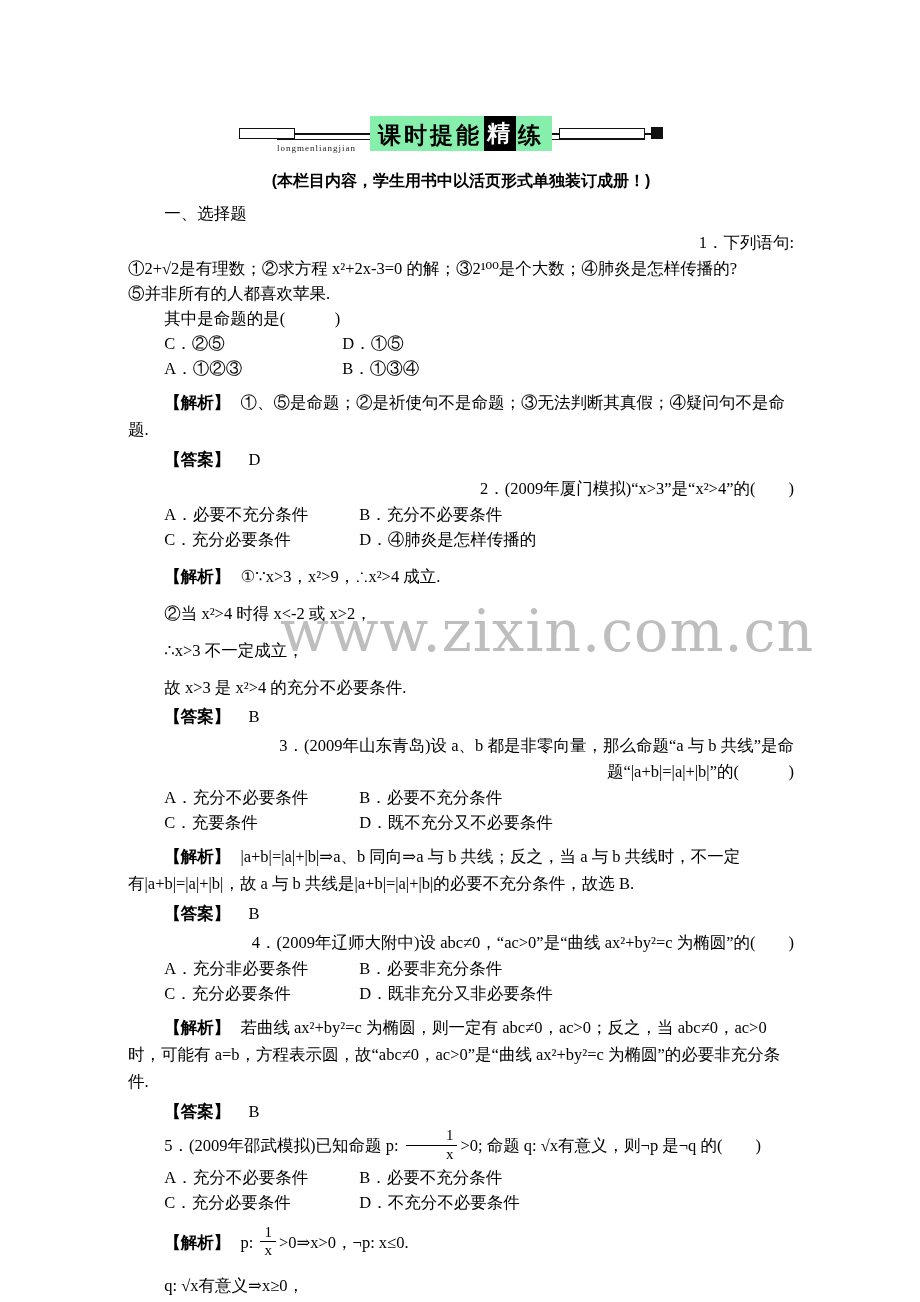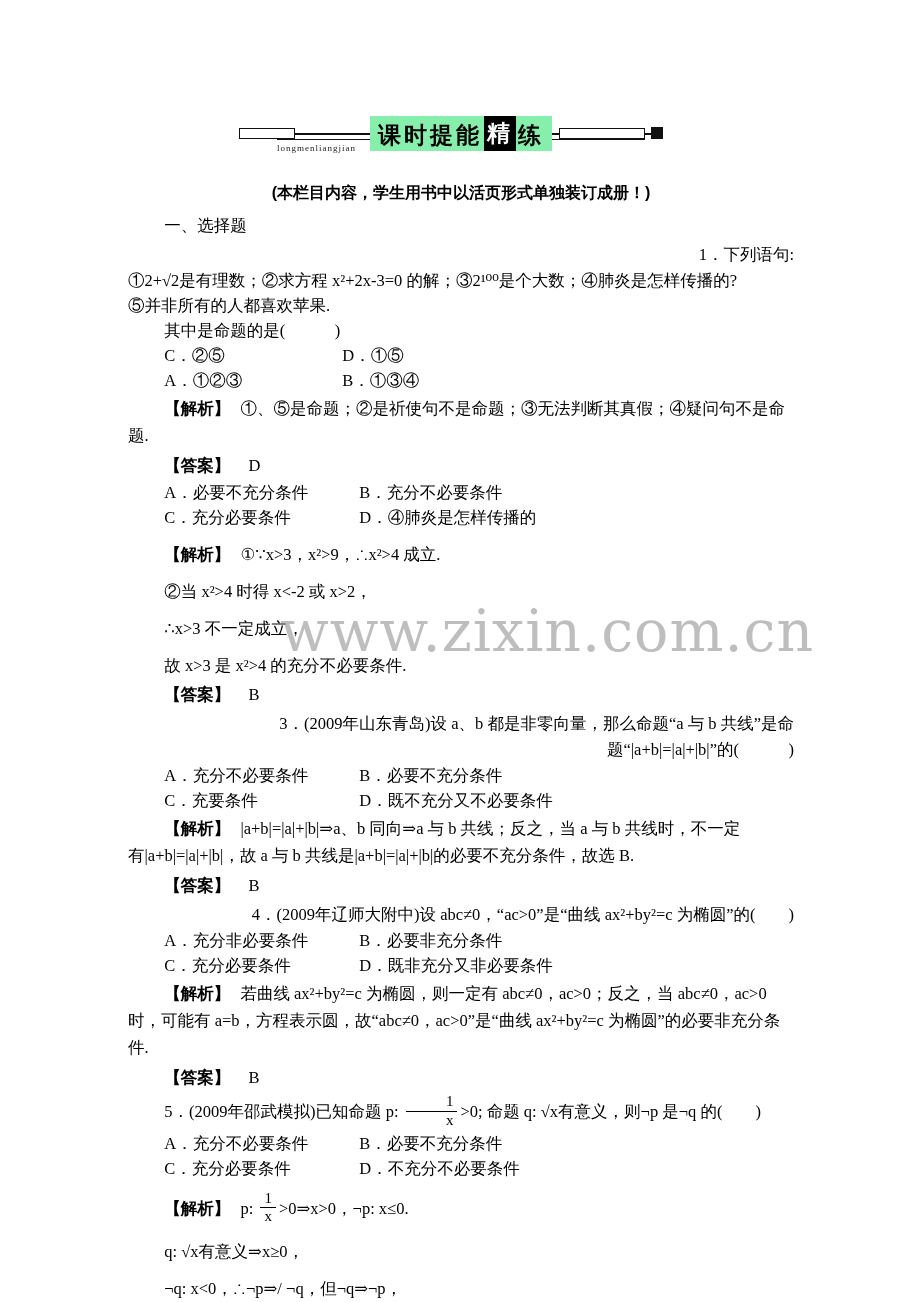--- a/index.html
+++ b/index.html
@@ -15,21 +15,21 @@
   p { margin: 0; font-size: 16.5px; line-height: 25px; }
   .flush { line-height: 25px; }
   .indent { text-indent: 2.2em; }
   .stem { text-indent: 2.2em; margin-top: 4px; line-height: 26px; text-align: right; }
   .stem-frac { text-indent: 2.2em; margin-top: 6px; line-height: 30px; }
 
   .options { padding-left: 2.2em; display: flex; line-height: 25px; }
   .options .c1 { width: 195px; }
   .options .c1n { width: 178px; }
 
-  .sol { text-indent: 2.2em; line-height: 27px; margin-top: 2px; }
+  .sol { text-indent: 2.2em; line-height: 27px; margin-top: 8px; }
   .eq  { padding-left: 2.2em; margin-top: 12px; line-height: 25px; }
   .lbl { font-weight: bold; margin-right: 6px; }
   .ans { padding-left: 2.2em; margin-top: 4px; margin-bottom: 2px; line-height: 25px; }
   .ans .lbl { margin-right: 14px; }
 
   .frac { display: inline-flex; flex-direction: column; text-align: center;
           vertical-align: middle; line-height: 1.05; margin: 0 3px; position: relative; top: -2px; }
   .frac .fn { border-bottom: 1px solid #000; padding: 0 4px 1px; font-size: 15px; }
   .frac .fd { padding-top: 1px; font-size: 15px; }
 
@@ -42,21 +42,21 @@
   .brect-r { position: absolute; right: 16px; top: 16px; width: 86px; height: 11px;
              border: 1px solid #111; background: #fff; }
   .bsq { position: absolute; right: -2px; top: 15px; width: 12px; height: 12px; background: #111; }
   .banner-title { position: absolute; left: 50%; top: 4px; transform: translateX(-50%);
                   background: #86efac; padding: 0 8px; font-weight: bold; font-size: 23px;
                   letter-spacing: 3px; display: flex; align-items: flex-end; white-space: nowrap; }
   .blackbox { display: inline-block; background: #000; color: #fff; padding: 2px 3px; margin: 0 2px; }
   .banner-sub { position: absolute; left: 16px; top: 31px; font-size: 9px; letter-spacing: 1px;
                 color: #222; font-family: Liberation Serif, serif; }
 
-  .notice { text-align: center; font-weight: bold; font-size: 16px; margin: 20px 0 8px;
+  .notice { text-align: center; font-weight: bold; font-size: 16px; margin: 8px 0 8px;
             font-family: "Liberation Sans", "DejaVu Sans", sans-serif; }
   .section { margin-top: 2px; }
 
   .watermark { position: absolute; left: 280px; top: 598px; z-index: 2;
                font-size: 57px; color: rgba(125,125,125,0.5); letter-spacing: 1px;
                pointer-events: none; font-family: "DejaVu Serif", serif; }
 </style>
 </head>
 <body>
 
@@ -94,20 +94,21 @@
   </p>
   <p class="sol">
     <span class="lbl">【解析】</span>
     <span>①、⑤是命题；②是祈使句不是命题；③无法判断其真假；④疑问句不是命题.</span>
   </p>
   <p class="ans">
     <span class="lbl">【答案】</span>
     <span>D</span>
   </p>
 
+  <p class="stem">2．(2009年厦门模拟)“x&gt;3”是“x²&gt;4”的(　　)</p>
   <p class="options">
     <span class="c1">A．必要不充分条件</span>
     <span>B．充分不必要条件</span>
   </p>
   <p class="options">
     <span class="c1">C．充分必要条件</span>
     <span>D．④肺炎是怎样传播的</span>
   </p>
   <p class="eq">
     <span class="lbl">【解析】</span>

